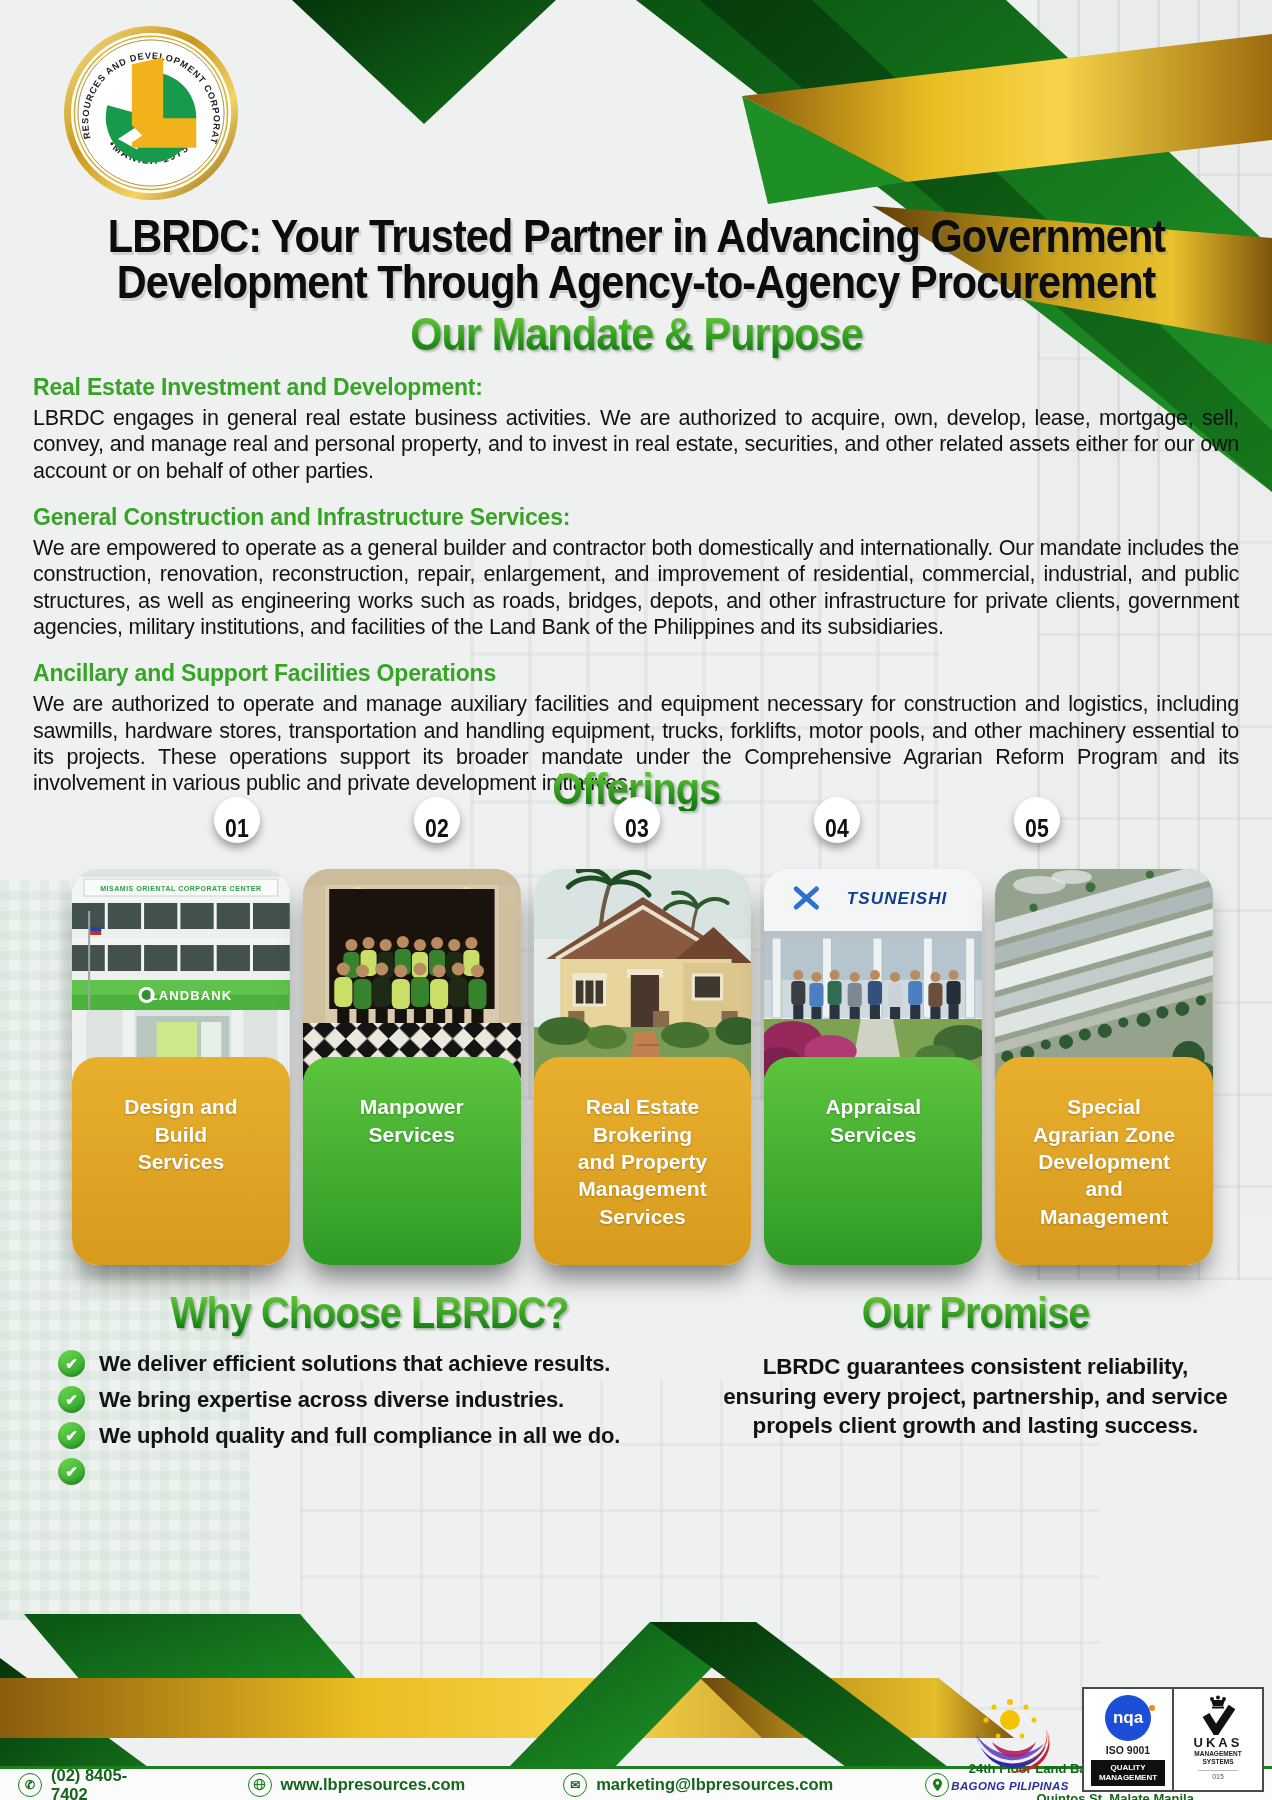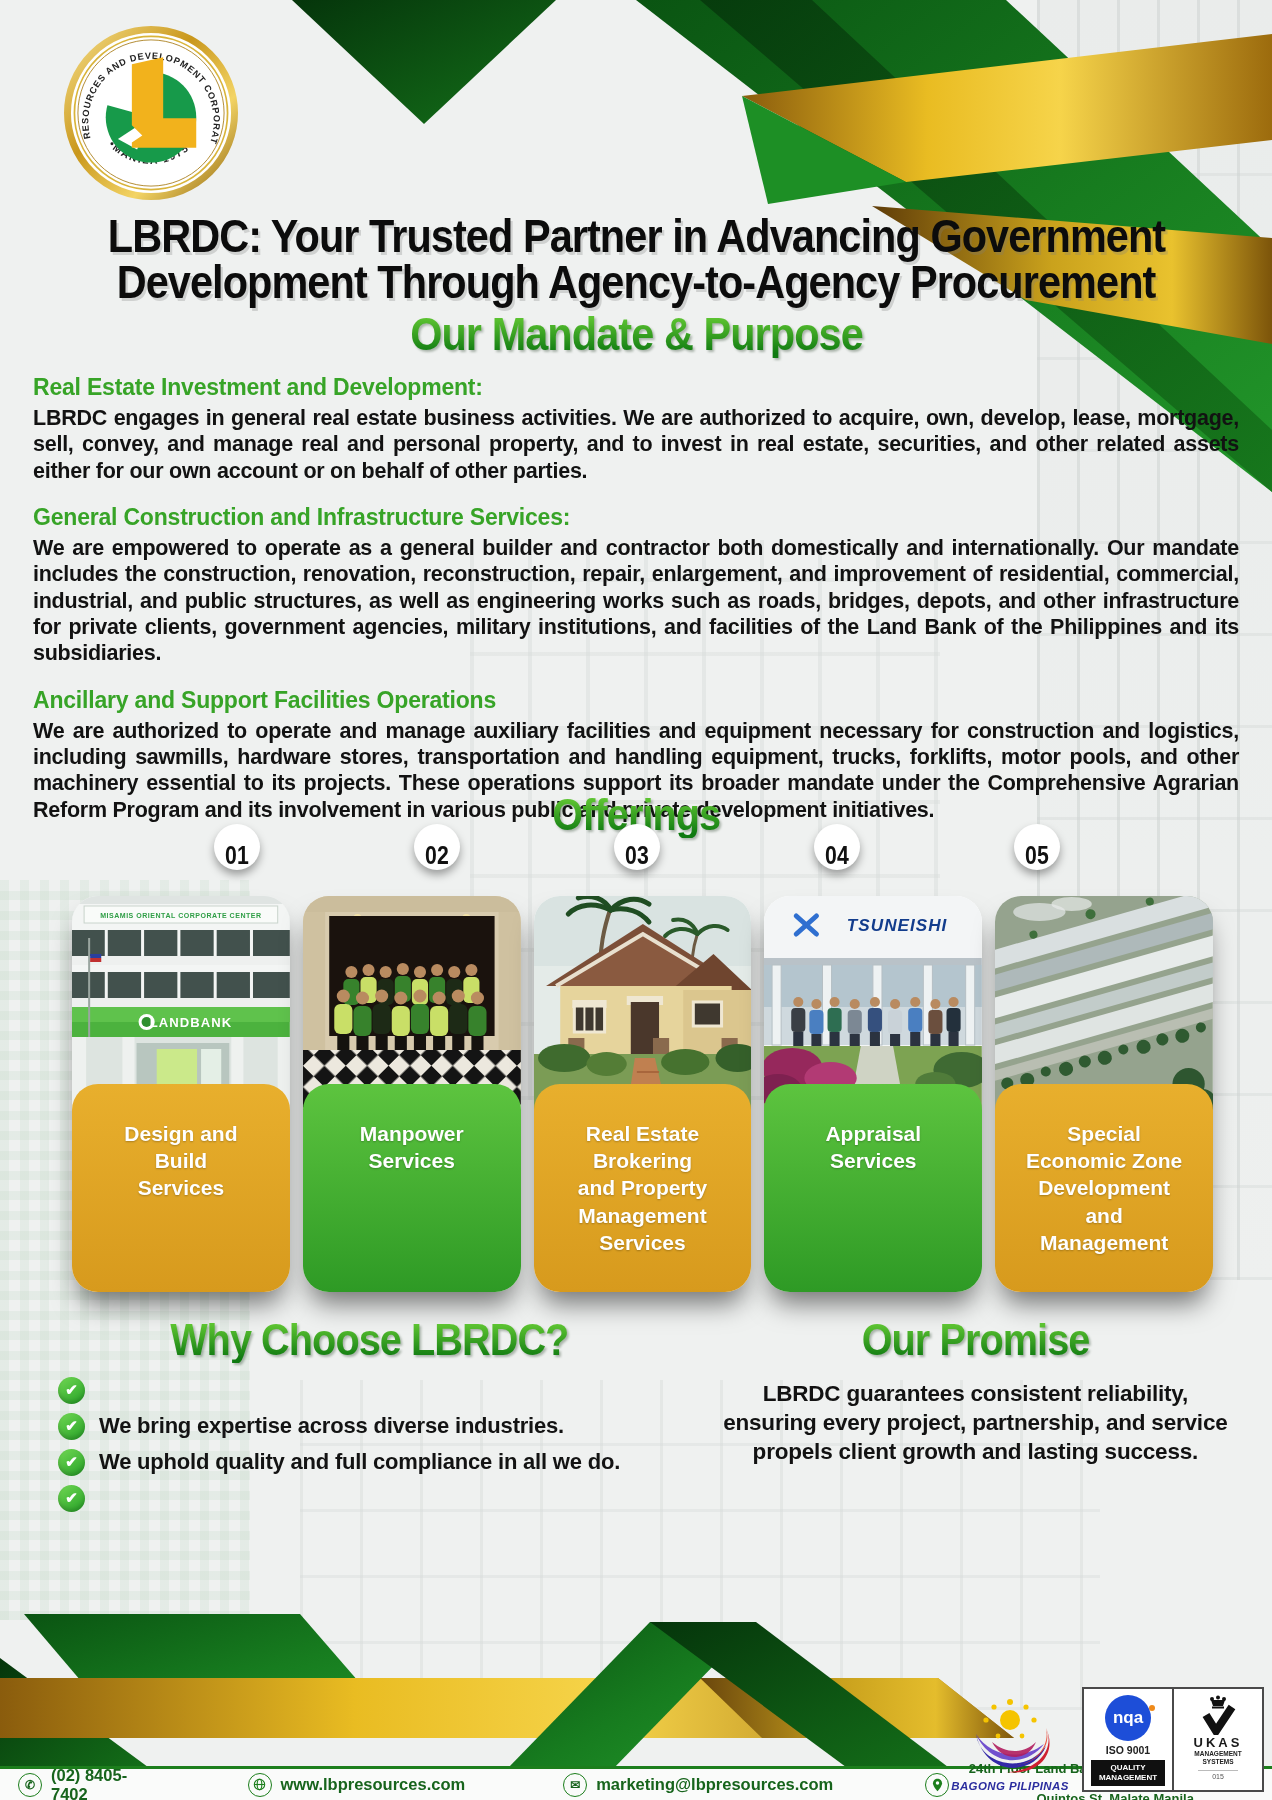--- a/index.html
+++ b/index.html
@@ -36,21 +36,21 @@
   h1{margin:0;text-align:center;font-size:46px;line-height:.99;font-weight:bold;color:#0c0c0c;
      text-shadow:2.5px 2.5px 0 rgba(125,125,125,.28);}
   .grad-green{background:linear-gradient(180deg,#5cc331 15%,#0f7a11 90%);
      -webkit-background-clip:text;background-clip:text;color:#1e8a14;
      -webkit-text-fill-color:transparent;filter:drop-shadow(2px 2px 1px rgba(10,40,10,.3));}
   h2{margin:0;text-align:center;font-size:46px;font-weight:bold;line-height:1.02;}
   h2.mandate{margin-top:6px;}
   h2.offerings{margin-top:-30px;font-size:44px;position:relative;z-index:3;}
   h3.sec{margin:20px 0 4px 0;font-size:23px;font-weight:bold;color:#37a427;letter-spacing:-.2px;}
   h3.first{margin-top:16px;}
-  p.body{margin:0;font-size:21.5px;font-weight:bold;line-height:1.225;letter-spacing:-.25px;
+  p.body{margin:0;font-size:21.5px;font-weight:normal;line-height:1.225;letter-spacing:-.25px;
          text-align:justify;color:#121212;}
   
   .cards{position:relative;margin:58px 59px 0 72px;display:grid;
          grid-template-columns:repeat(5,1fr);gap:13px;z-index:2;}
   .num{position:absolute;top:-72px;width:46px;height:46px;border-radius:50%;background:#fff;
        box-shadow:0 5px 9px rgba(0,0,0,.35);display:flex;align-items:flex-end;justify-content:center;
        font-size:25px;font-weight:bold;color:#111;z-index:4;}
   .num b{display:inline-block;transform:scaleX(.85);}
   .card{position:relative;height:396px;border-radius:26px;overflow:hidden;background:#fff;
         box-shadow:0 18px 26px -6px rgba(0,0,0,.5);display:flex;flex-direction:column;}
@@ -485,33 +485,34 @@
           <g fill="#2e5630">
             <circle cx="192" cy="188" r="16"></circle>
               <circle cx="162" cy="200" r="12"></circle>
               <circle cx="206" cy="206" r="13"></circle>
           </g>
           <ellipse cx="44" cy="16" rx="26" ry="9" fill="#dfe3e1" opacity=".75"></ellipse>
           <ellipse cx="76" cy="8" rx="20" ry="7" fill="#e8ebe9" opacity=".7"></ellipse>
         </svg>
       </div>
       <div class="label gold">Special
-Economic Zone
+Agrarian Zone
 Development
 and
 Management</div>
     </div>
   </div>
 
   <div class="twocol">
     <div class="col-l">
       <h2><span class="cond grad-green">Why Choose LBRDC?</span></h2>
       <ul class="why">
         <li>
             <span class="chk">✔</span>
+            <span>We deliver efficient solutions that achieve results.</span>
           </li>
         <li>
             <span class="chk">✔</span>
             <span>We bring expertise across diverse industries.</span>
           </li>
         <li>
             <span class="chk">✔</span>
             <span>We uphold quality and full compliance in all we do.</span>
           </li>
         <li>

